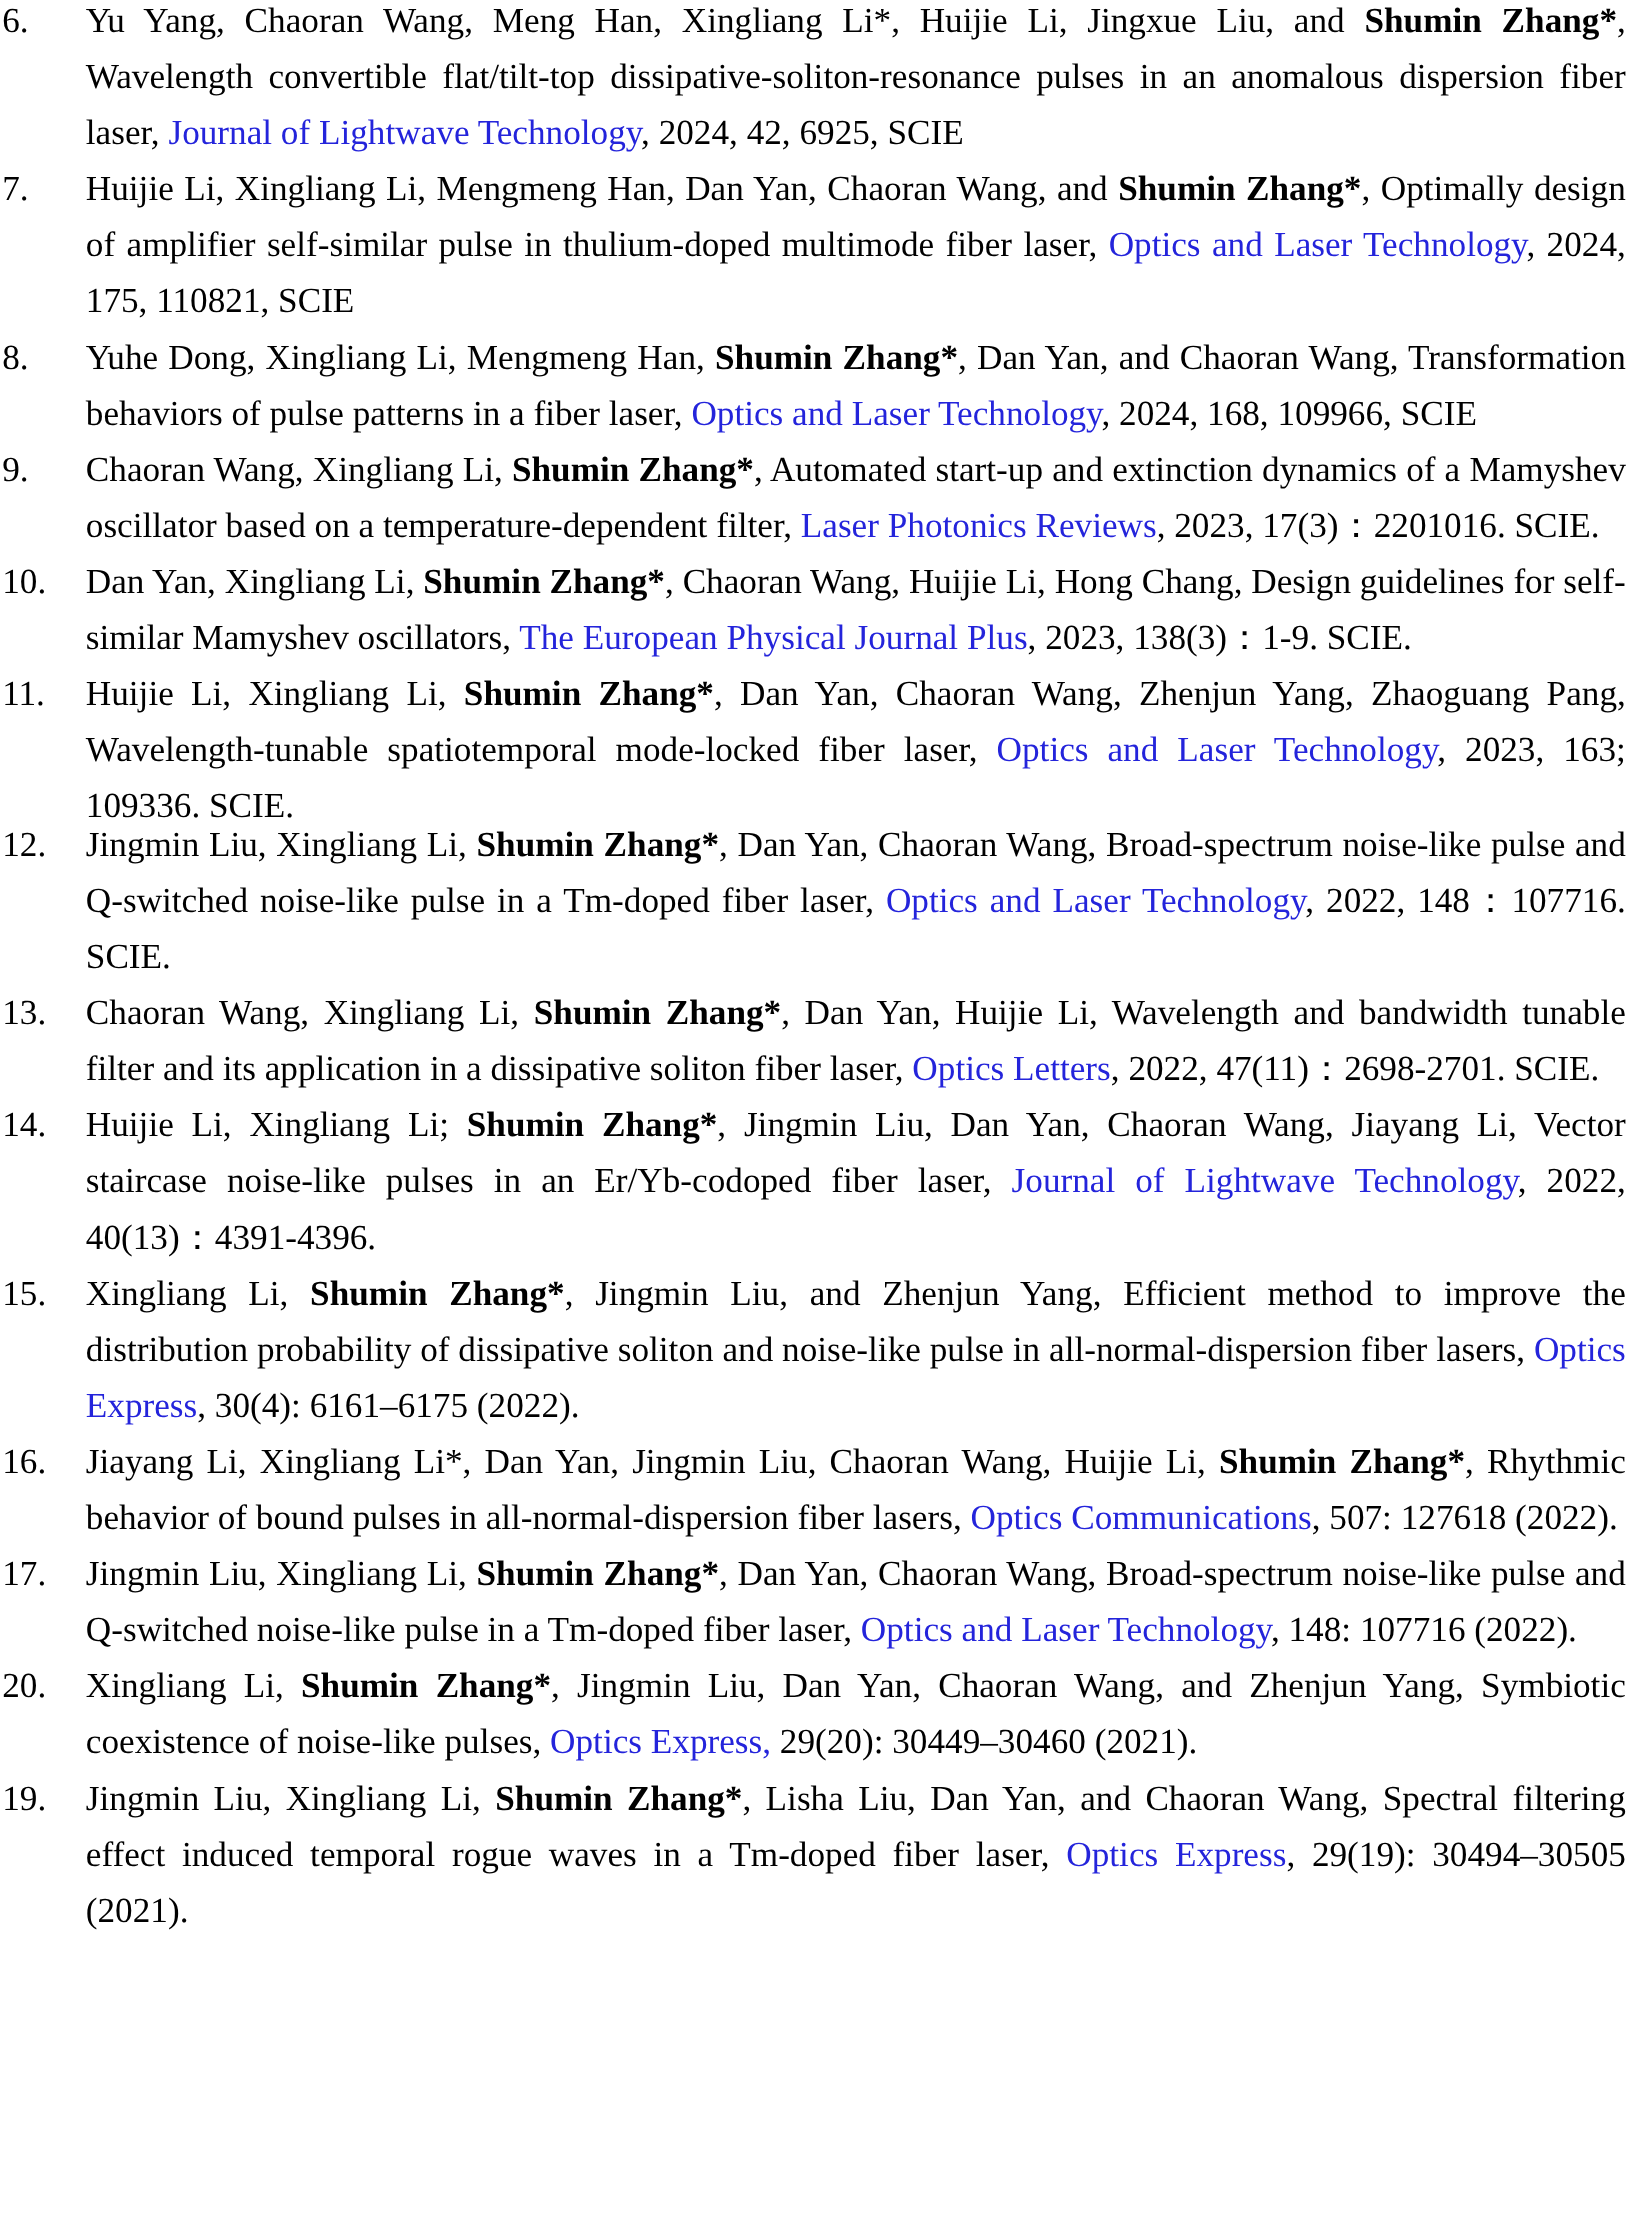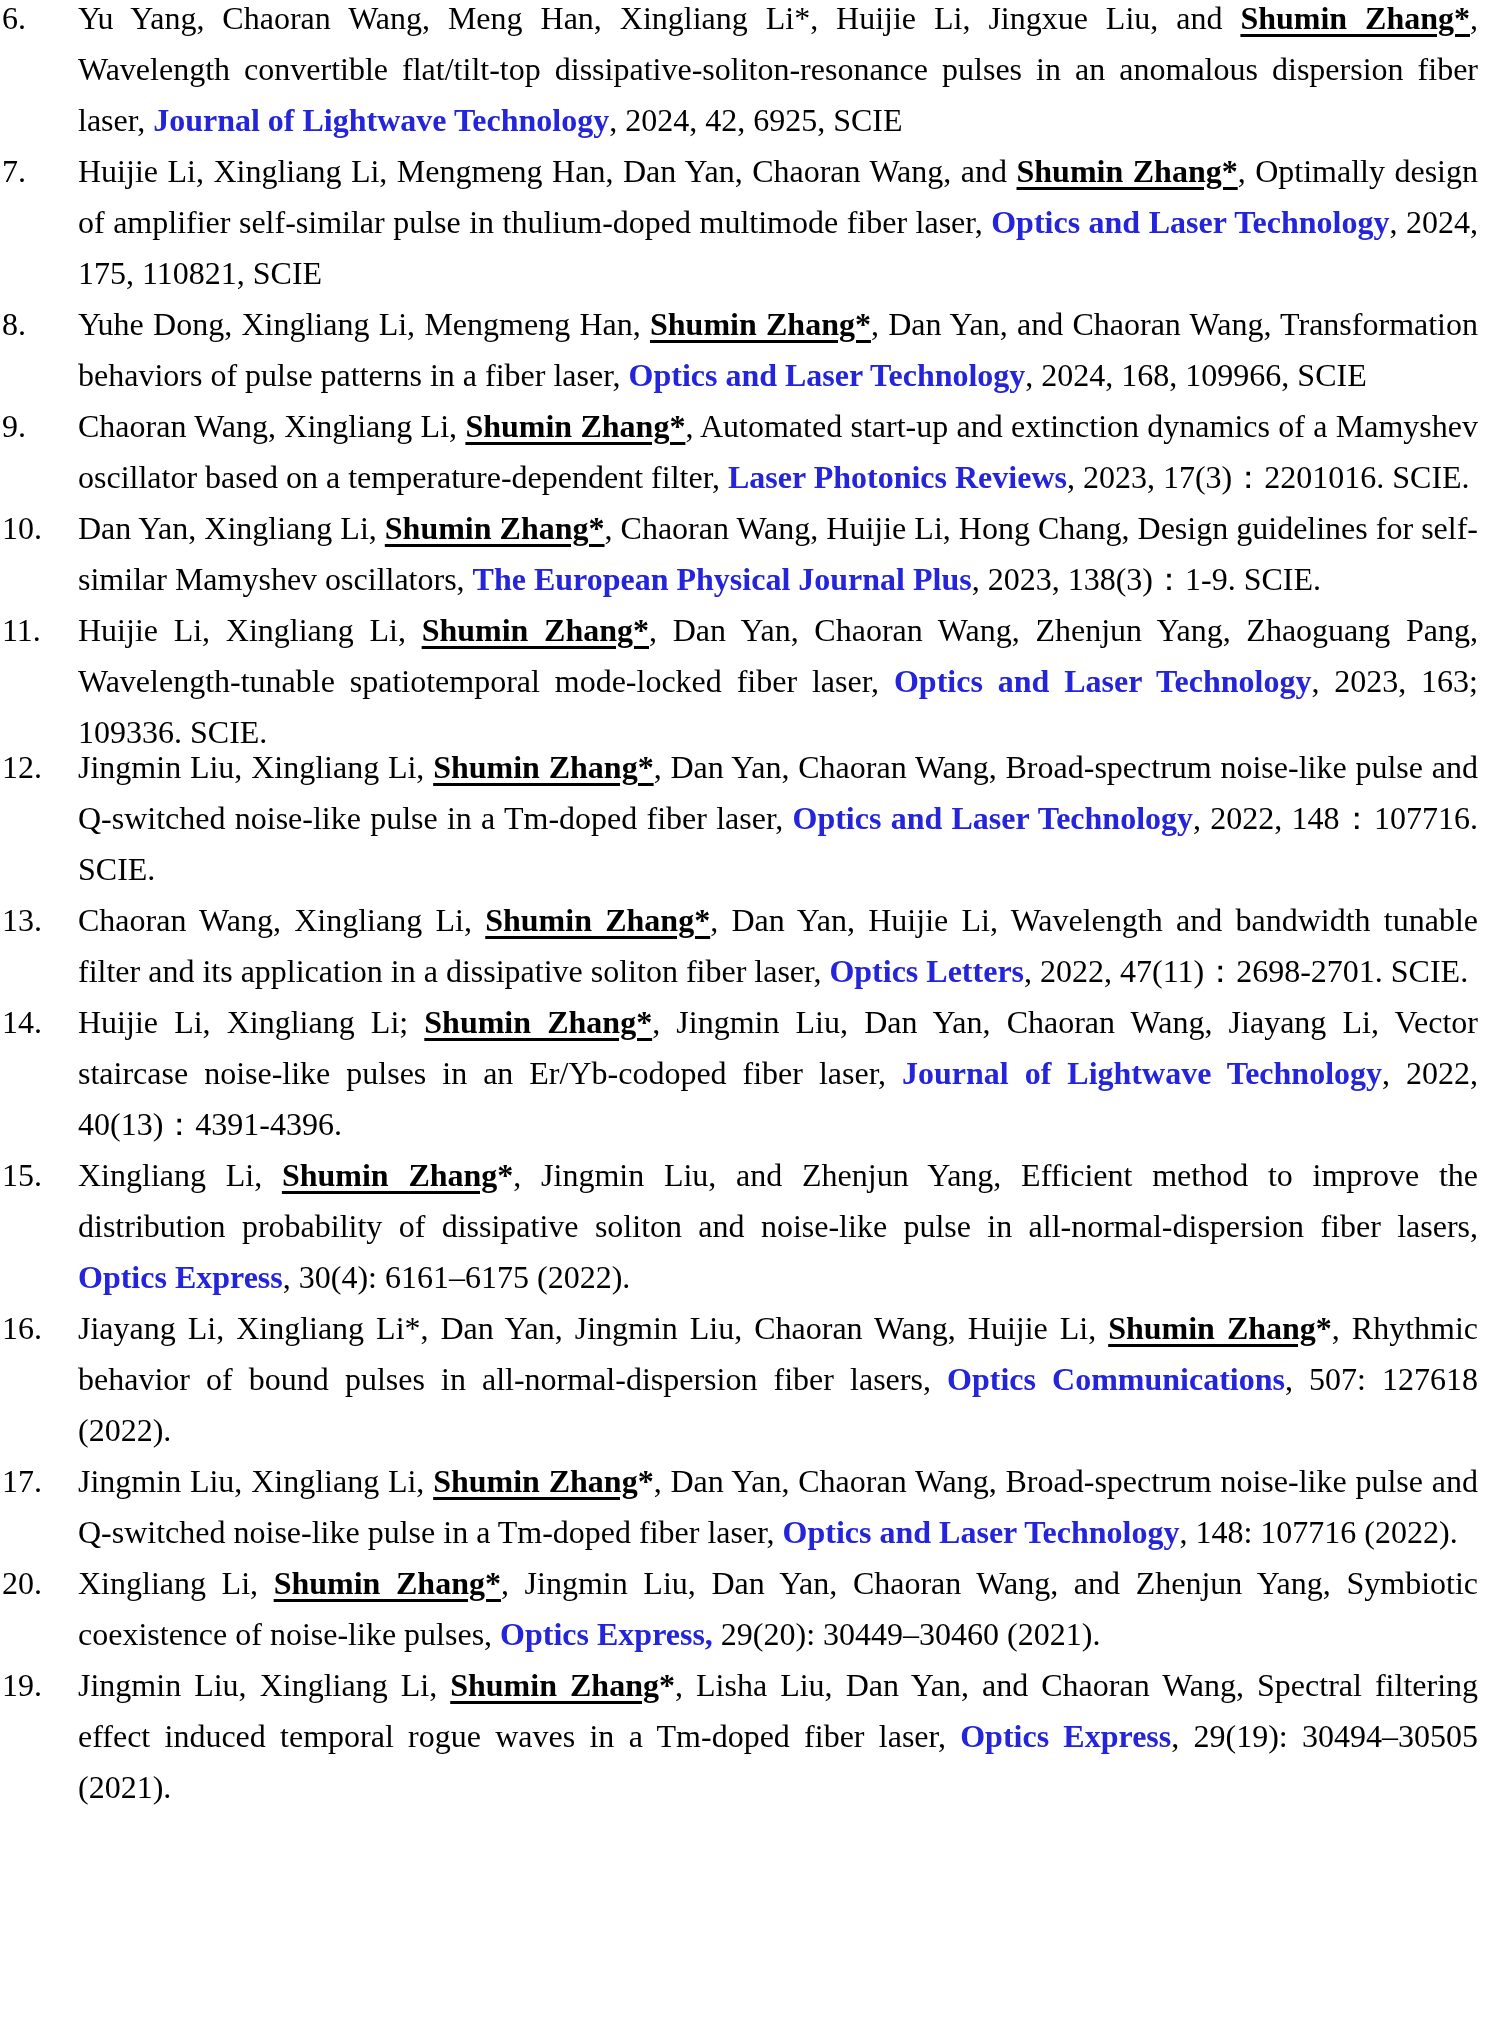--- a/index.html
+++ b/index.html
@@ -31,26 +31,25 @@
   .num {
     position: absolute;
     left: 0;
     top: 0;
     white-space: nowrap;
   }
   .seg-plain { color: inherit; }
   .seg-bold { font-weight: bold; }
   .seg-author {
     font-weight: bold;
-    text-decoration: underline;
     text-decoration-thickness: 3px;
     text-underline-offset: 5px;
   }
   .seg-journal {
-    font-weight: bold;
+    font-weight: normal;
     color: var(--journal-blue, #2424DB);
   }
 </style>
 </head>
 <body style="color: rgb(0, 0, 0); background: rgb(255, 255, 255);">
 
 <div class="pub-list">
     <div class="entry"><span class="num">6.</span><span class="seg-plain">Yu Yang, Chaoran Wang, Meng Han, Xingliang Li*, Huijie Li, Jingxue Liu, and </span><span class="seg-author">Shumin Zhang*</span><span class="seg-plain">, Wavelength convertible flat/tilt-top dissipative-soliton-resonance pulses in an anomalous dispersion fiber laser, </span><span class="seg-journal">Journal of Lightwave Technology</span><span class="seg-plain">, 2024, 42, 6925, SCIE</span></div>
     <div class="entry"><span class="num">7.</span><span class="seg-plain">Huijie Li, Xingliang Li, Mengmeng Han, Dan Yan, Chaoran Wang, and </span><span class="seg-author">Shumin Zhang*</span><span class="seg-plain">, Optimally design of amplifier self-similar pulse in thulium-doped multimode fiber laser, </span><span class="seg-journal">Optics and Laser Technology</span><span class="seg-plain">, 2024, 175, 110821, SCIE</span></div>
     <div class="entry"><span class="num">8.</span><span class="seg-plain">Yuhe Dong, Xingliang Li, Mengmeng Han, </span><span class="seg-author">Shumin Zhang*</span><span class="seg-plain">, Dan Yan, and Chaoran Wang, Transformation behaviors of pulse patterns in a fiber laser, </span><span class="seg-journal">Optics and Laser Technology</span><span class="seg-plain">, 2024, 168, 109966, SCIE</span></div>

